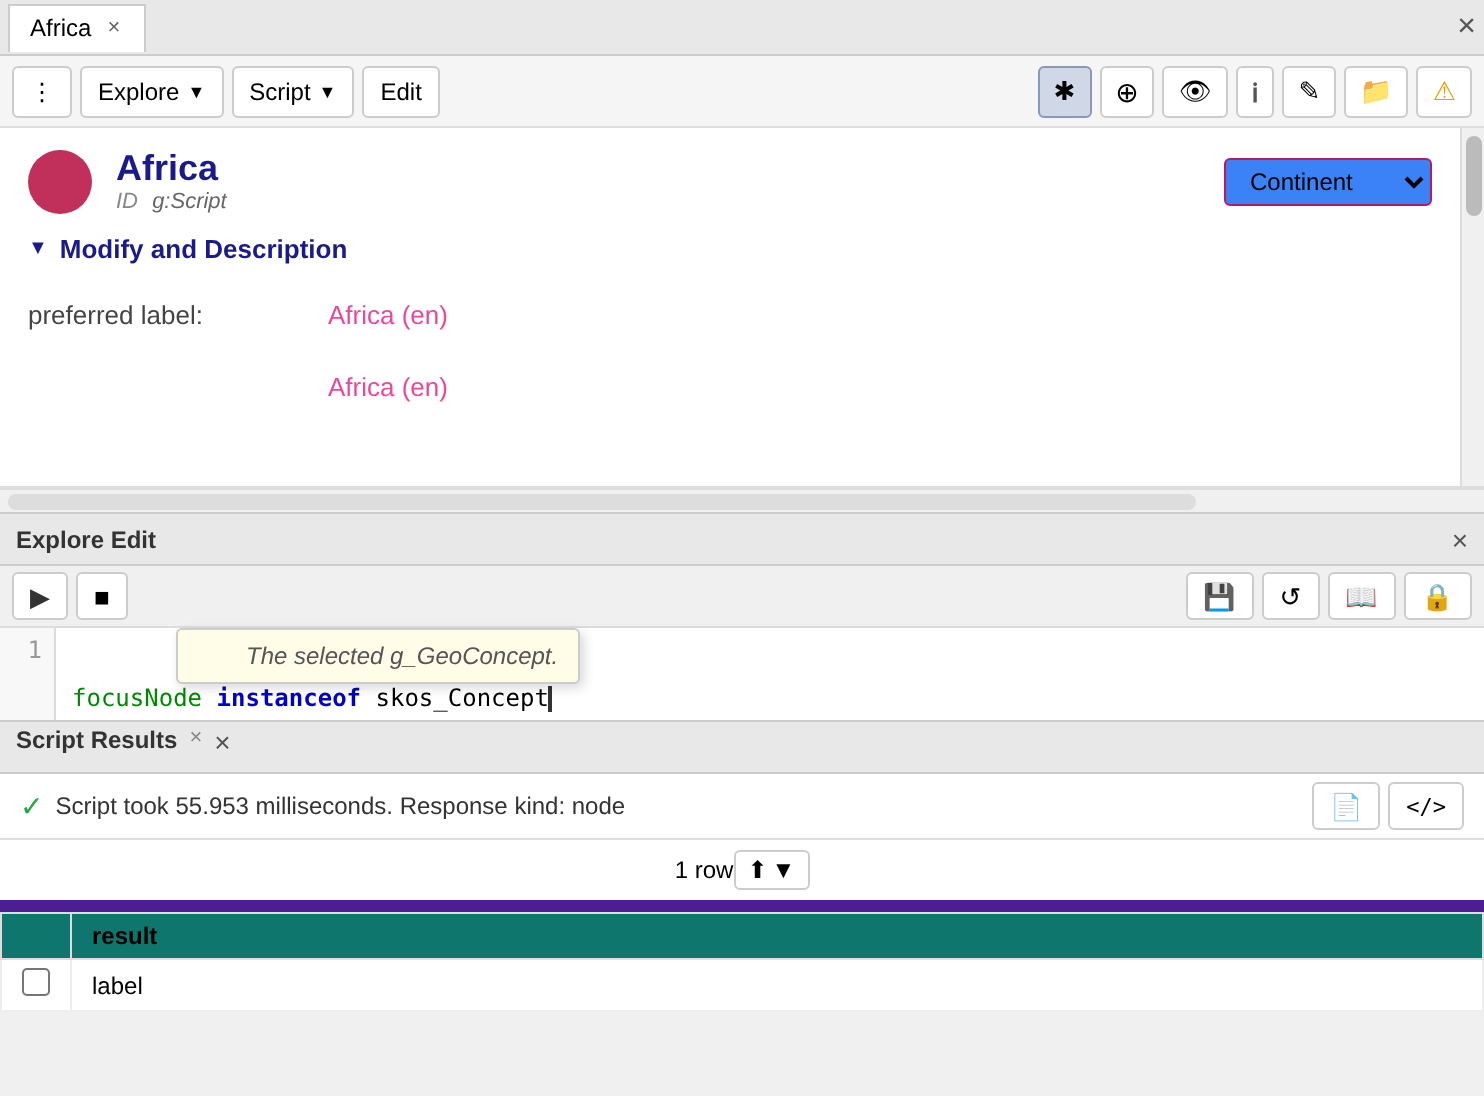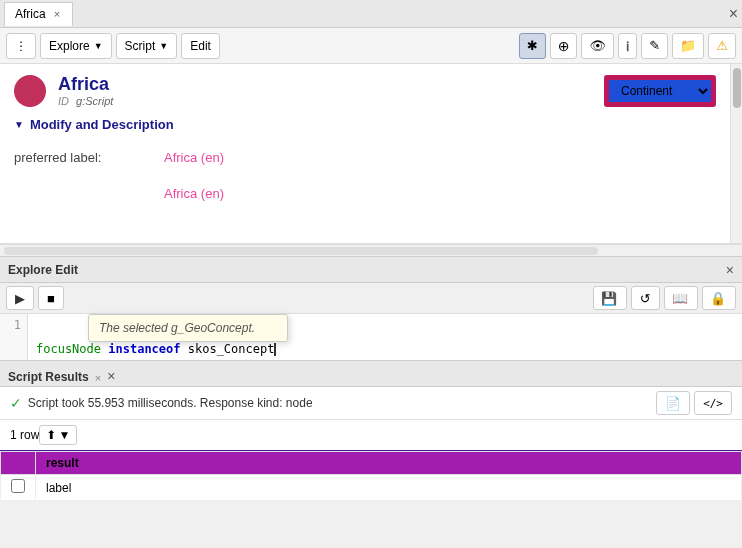--- a/index.html
+++ b/index.html
@@ -130,26 +130,26 @@
     }
     .entity-id {
       font-size: 11px;
       color: #666;
     }
     .entity-id span {
       color: #888;
       font-style: italic;
     }
     .entity-type-select {
-      border: 5px solid #be185d;
+      border: 1px solid #be185d;
       border-radius: 3px;
       padding: 3px 22px 3px 8px;
       font-size: 12px;
       appearance: auto;
-      background: #1d4ed8;
+      background: #3b82f6;
     }
 
     
     .section-header {
       display: flex;
       align-items: center;
       gap: 6px;
       margin: 10px 0 6px 0;
       color: #1a1a8c;
       font-weight: bold;
@@ -290,26 +290,27 @@
       min-width: 200px;
     }
     .tooltip-title {
       font-weight: bold;
       color: #333;
       margin-bottom: 3px;
     }
     .tooltip-desc {
       color: #555;
       font-style: italic;
+      margin-left: 24px;
     }
 
     
     .results-header {
       display: flex;
-      align-items: flex-end;
+      align-items: flex-start;
       background: #e8e8e8;
       border-bottom: 1px solid #ccc;
       padding: 2px 8px;
       height: 26px;
       gap: 6px;
     }
     .results-status {
       padding: 4px 10px;
       font-size: 12px;
       color: #333;
@@ -324,42 +325,42 @@
     .results-tools {
       display: flex;
       gap: 4px;
     }
     .results-body {
       background: #fff;
     }
     .results-row-count {
       padding: 5px 10px;
       font-size: 12px;
-      border-bottom: 1px solid #4c1d95;
-      display: flex;
-      align-items: center;
-      justify-content: flex-start;
+      border-bottom: 6px solid #4c1d95;
+      display: flex;
+      align-items: center;
+      justify-content: center;
     }
     .export-btn {
       background: #fff;
       border: 1px solid #ccc;
       border-radius: 3px;
       padding: 2px 6px;
       cursor: pointer;
       font-size: 12px;
       display: flex;
       align-items: center;
       gap: 2px;
     }
     .results-table {
       width: 100%;
       border-collapse: collapse;
     }
     .results-table th {
-      background: #a21caf;
+      background: #0f766e;
       border: 1px solid #ddd;
       padding: 4px 10px;
       text-align: left;
       font-weight: bold;
       font-size: 12px;
     }
     .results-table td {
       border: 1px solid #eee;
       padding: 4px 10px;
       font-size: 12px;

